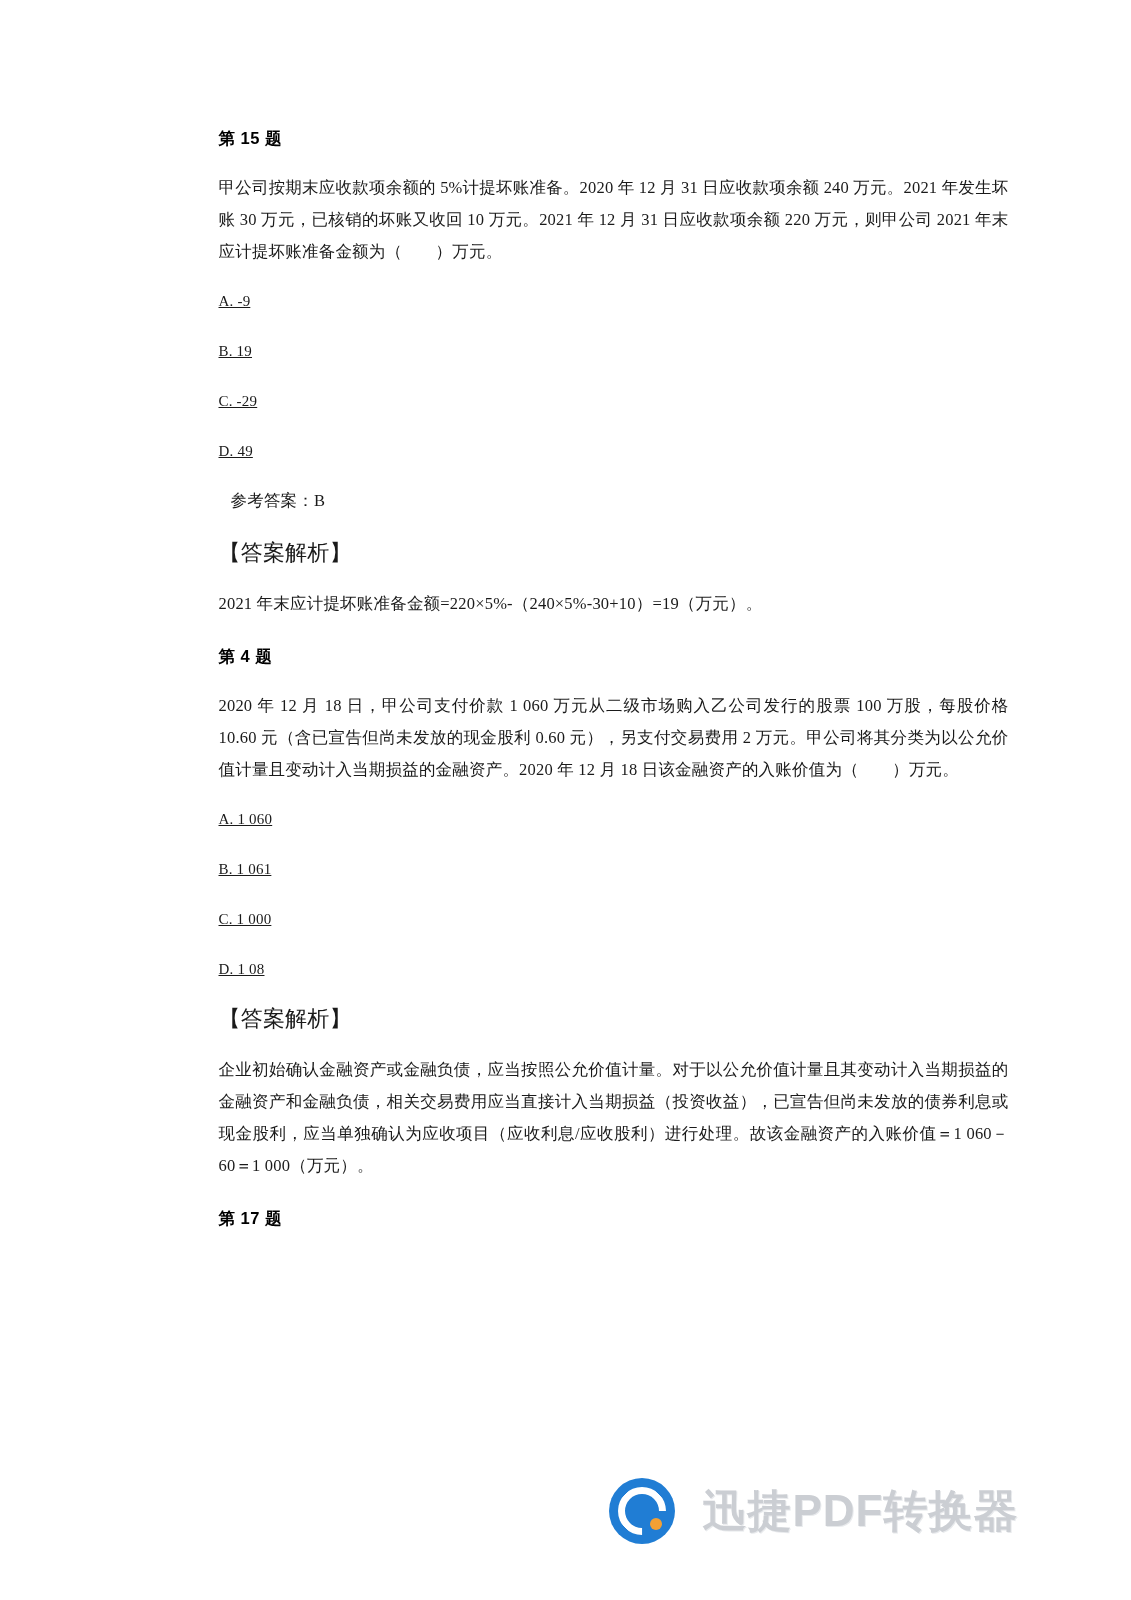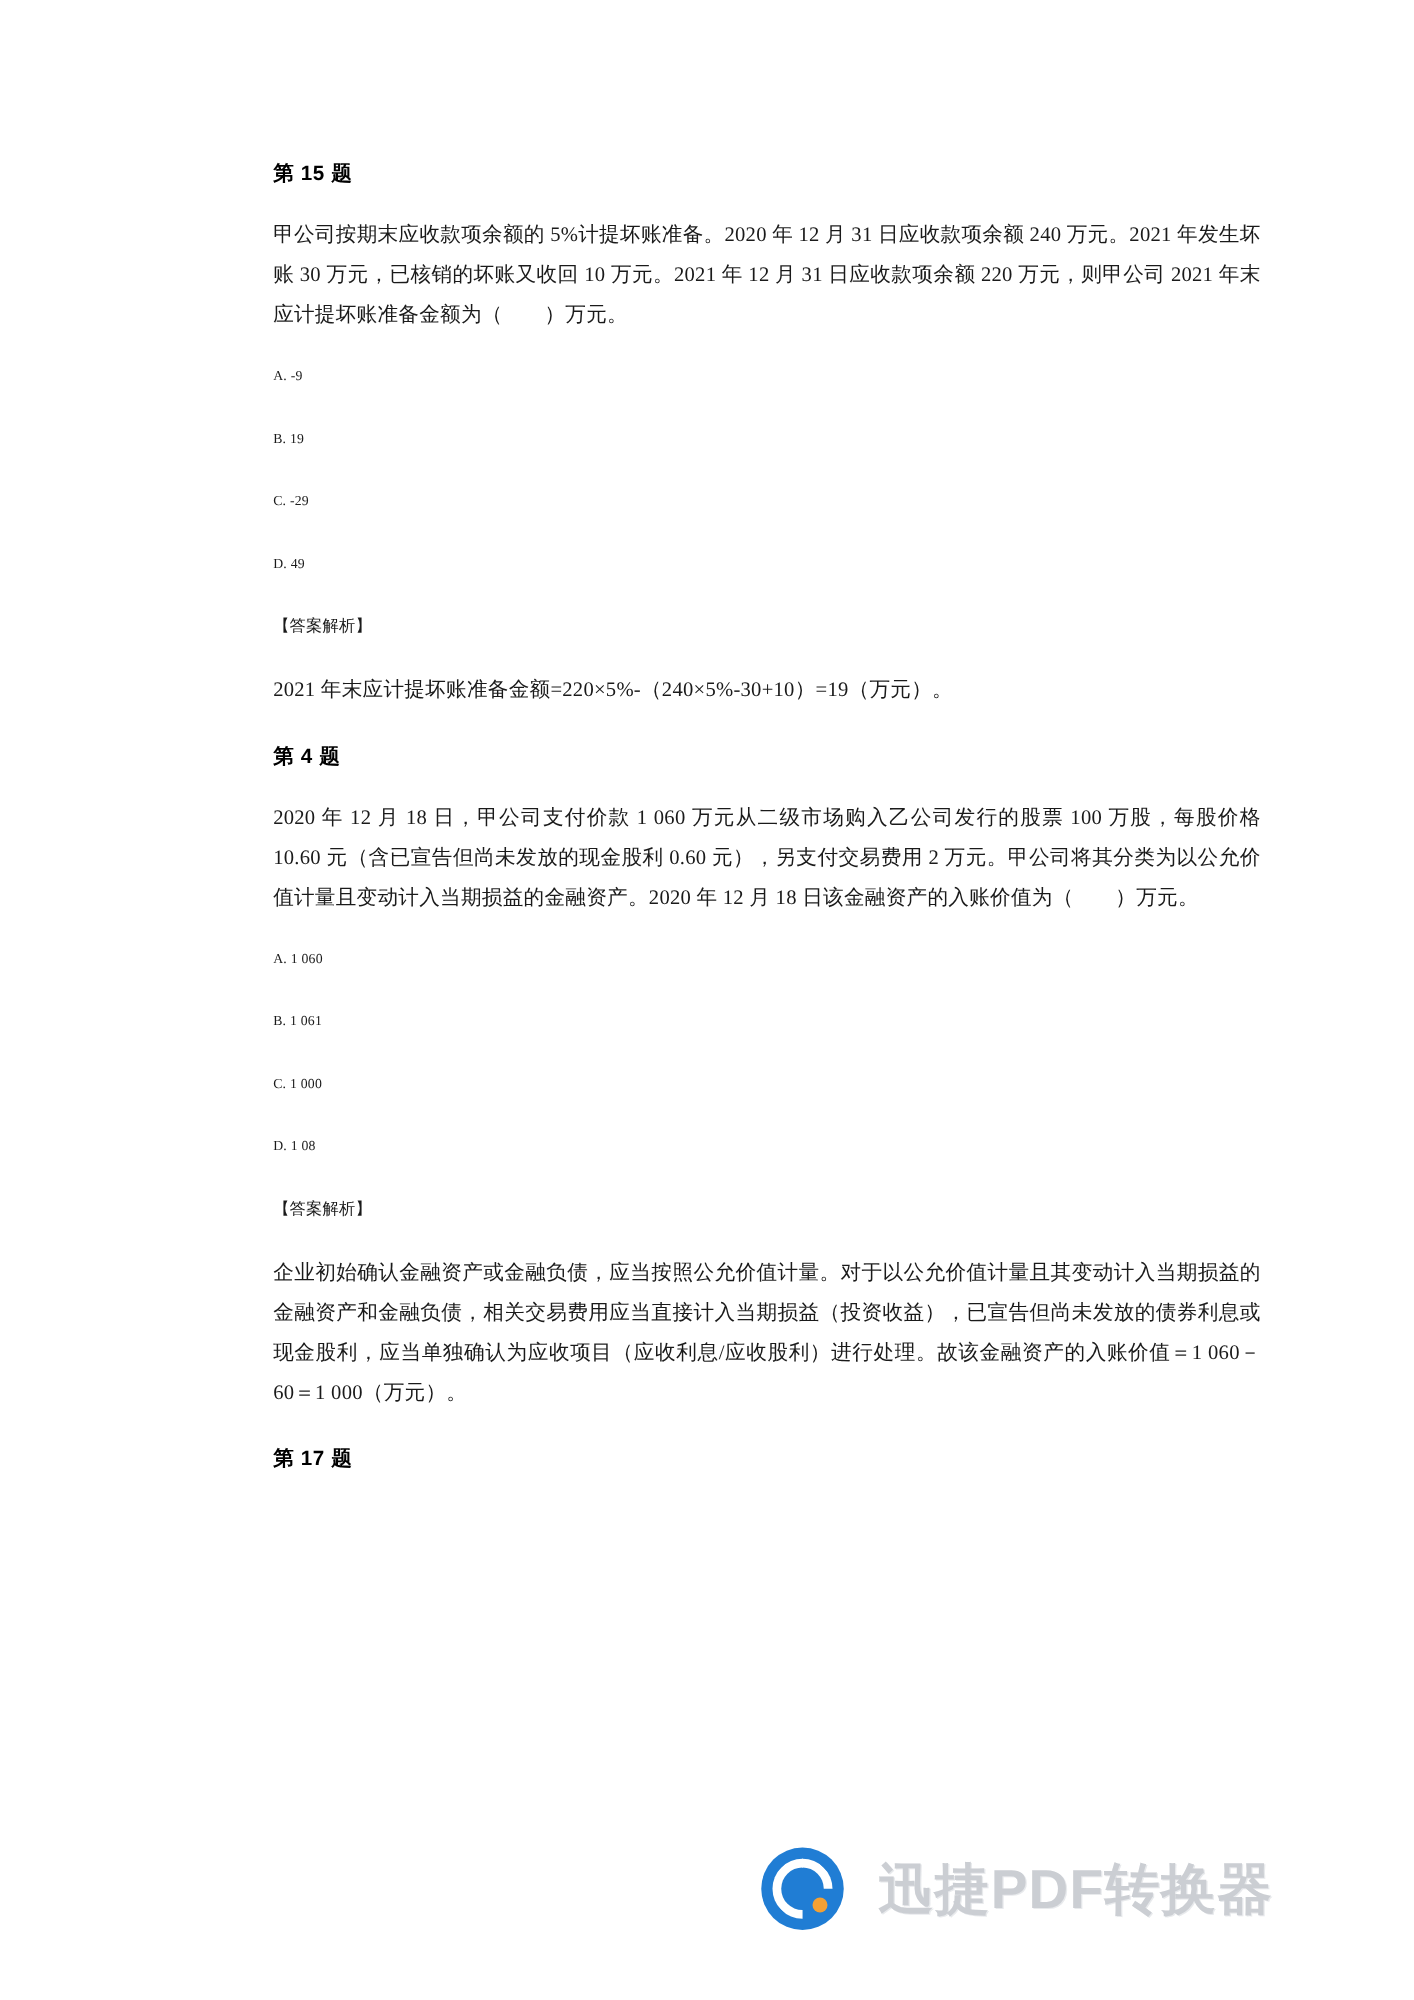--- a/index.html
+++ b/index.html
@@ -32,34 +32,35 @@
     color: #000;
   }
   .q-body {
     font-size: 16.5px;
     line-height: 32px;
     text-align: justify;
     margin: 0 0 18px 0;
     letter-spacing: 0.2px;
   }
   .option {
-    font-size: 11px;
+    font-size: 15px;
     line-height: 30px;
     margin: 0 0 20px 0;
     letter-spacing: 0.2px;
+    text-decoration: underline;
   }
   .answer {
     font-size: 16.5px;
     line-height: 30px;
     margin: 0 0 22px 0;
     padding-left: 12px;
     letter-spacing: 0.2px;
   }
   .analysis-label {
-    font-size: 13px;
+    font-size: 22px;
     line-height: 30px;
     margin: 0 0 20px 0;
     letter-spacing: 0.2px;
   }
   .analysis-text {
     font-size: 16.5px;
     line-height: 32px;
     text-align: justify;
     margin: 0 0 26px 0;
     letter-spacing: 0.2px;
@@ -121,20 +122,21 @@
 <div class="page">
   <div class="content">
 
     <div class="block">
       <p class="q-title">第 15 题</p>
       <p class="q-body">甲公司按期末应收款项余额的 5%计提坏账准备。2020 年 12 月 31 日应收款项余额 240 万元。2021 年发生坏账 30 万元，已核销的坏账又收回 10 万元。2021 年 12 月 31 日应收款项余额 220 万元，则甲公司 2021 年末应计提坏账准备金额为（　　）万元。</p>
       <p class="option">A. -9</p>
       <p class="option">B. 19</p>
       <p class="option">C. -29</p>
       <p class="option">D. 49</p>
+      <p class="answer">参考答案：B</p>
       <p class="analysis-label">【答案解析】</p>
       <p class="analysis-text">2021 年末应计提坏账准备金额=220×5%-（240×5%-30+10）=19（万元）。</p>
     </div>
 
     <div class="block">
       <p class="q-title">第 4 题</p>
       <p class="q-body">2020 年 12 月 18 日，甲公司支付价款 1 060 万元从二级市场购入乙公司发行的股票 100 万股，每股价格 10.60 元（含已宣告但尚未发放的现金股利 0.60 元），另支付交易费用 2 万元。甲公司将其分类为以公允价值计量且变动计入当期损益的金融资产。2020 年 12 月 18 日该金融资产的入账价值为（　　）万元。</p>
       <p class="option">A. 1 060</p>
       <p class="option">B. 1 061</p>
       <p class="option">C. 1 000</p>

